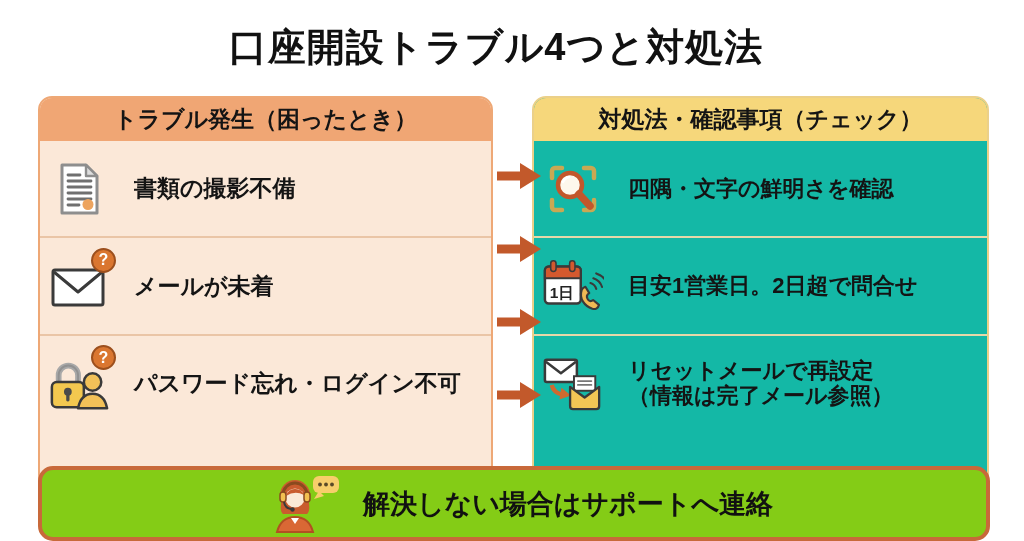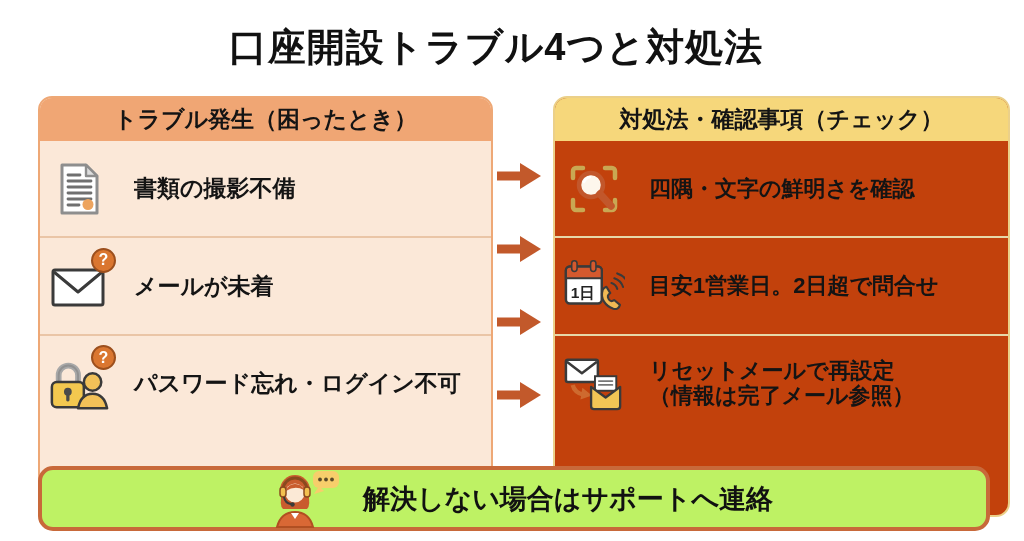--- a/index.html
+++ b/index.html
@@ -10,21 +10,21 @@
   }
   .title{
     position:absolute;top:22px;left:0;width:992px;text-align:center;
     font-size:38px;font-weight:bold;letter-spacing:1px;color:#111;
   }
   .panel{
     position:absolute;top:96px;height:421px;border-radius:14px;overflow:hidden;
     box-sizing:border-box;
   }
   .panel.left{left:38px;width:455px;background:#FBE8D8;border:2px solid #EEA876;}
-  .panel.right{left:553px;width:457px;background:#c2410c;border:2px solid #EBD089;}
+  .panel.right{left:532px;width:457px;background:#14b8a6;border:2px solid #EBD089;}
   .panel-header{
     height:43px;display:flex;align-items:center;justify-content:center;
     font-size:23px;font-weight:bold;color:#141414;
   }
   .panel.left .panel-header{background:#F0A674;}
   .panel.right .panel-header{background:#F6D77B;}
   .rows{display:flex;flex-direction:column;height:290px;}
   .row{flex:1;display:flex;align-items:center;padding:0 10px 0 8px;gap:24px;}
   .panel.left .row + .row{border-top:2px solid #EAC5A6;}
   .panel.right .row + .row{border-top:2px solid #E6D8A9;}
@@ -33,22 +33,22 @@
   .row-label.two-line{font-size:20px;display:flex;flex-direction:column;}
   .icon-box{width:62px;height:60px;flex:0 0 auto;position:relative;
     display:flex;align-items:center;justify-content:center;}
   .q-badge{
     position:absolute;top:-8px;right:-6px;width:25px;height:25px;border-radius:50%;
     background:#DA7630;border:2px solid #9C4F1D;color:#fff;font-weight:bold;
     font-size:16px;display:flex;align-items:center;justify-content:center;box-sizing:border-box;
   }
   .flow-arrow{position:absolute;left:495px;width:48px;height:30px;}
   .footer-bar{
-    position:absolute;left:38px;top:466px;width:952px;height:65px;box-sizing:border-box;
-    background:#bef264;border:4px solid #C8693A;border-radius:15px;
+    position:absolute;left:38px;top:466px;width:952px;height:75px;box-sizing:border-box;
+    background:#84cc16;border:4px solid #C8693A;border-radius:15px;
     display:flex;align-items:center;justify-content:center;gap:22px;
   }
   .footer-label{font-size:27px;font-weight:bold;color:#111;}
 </style>
 </head>
 <body>
 
 <div class="title">口座開設トラブル4つと対処法</div>
 
 <div class="panel left">

